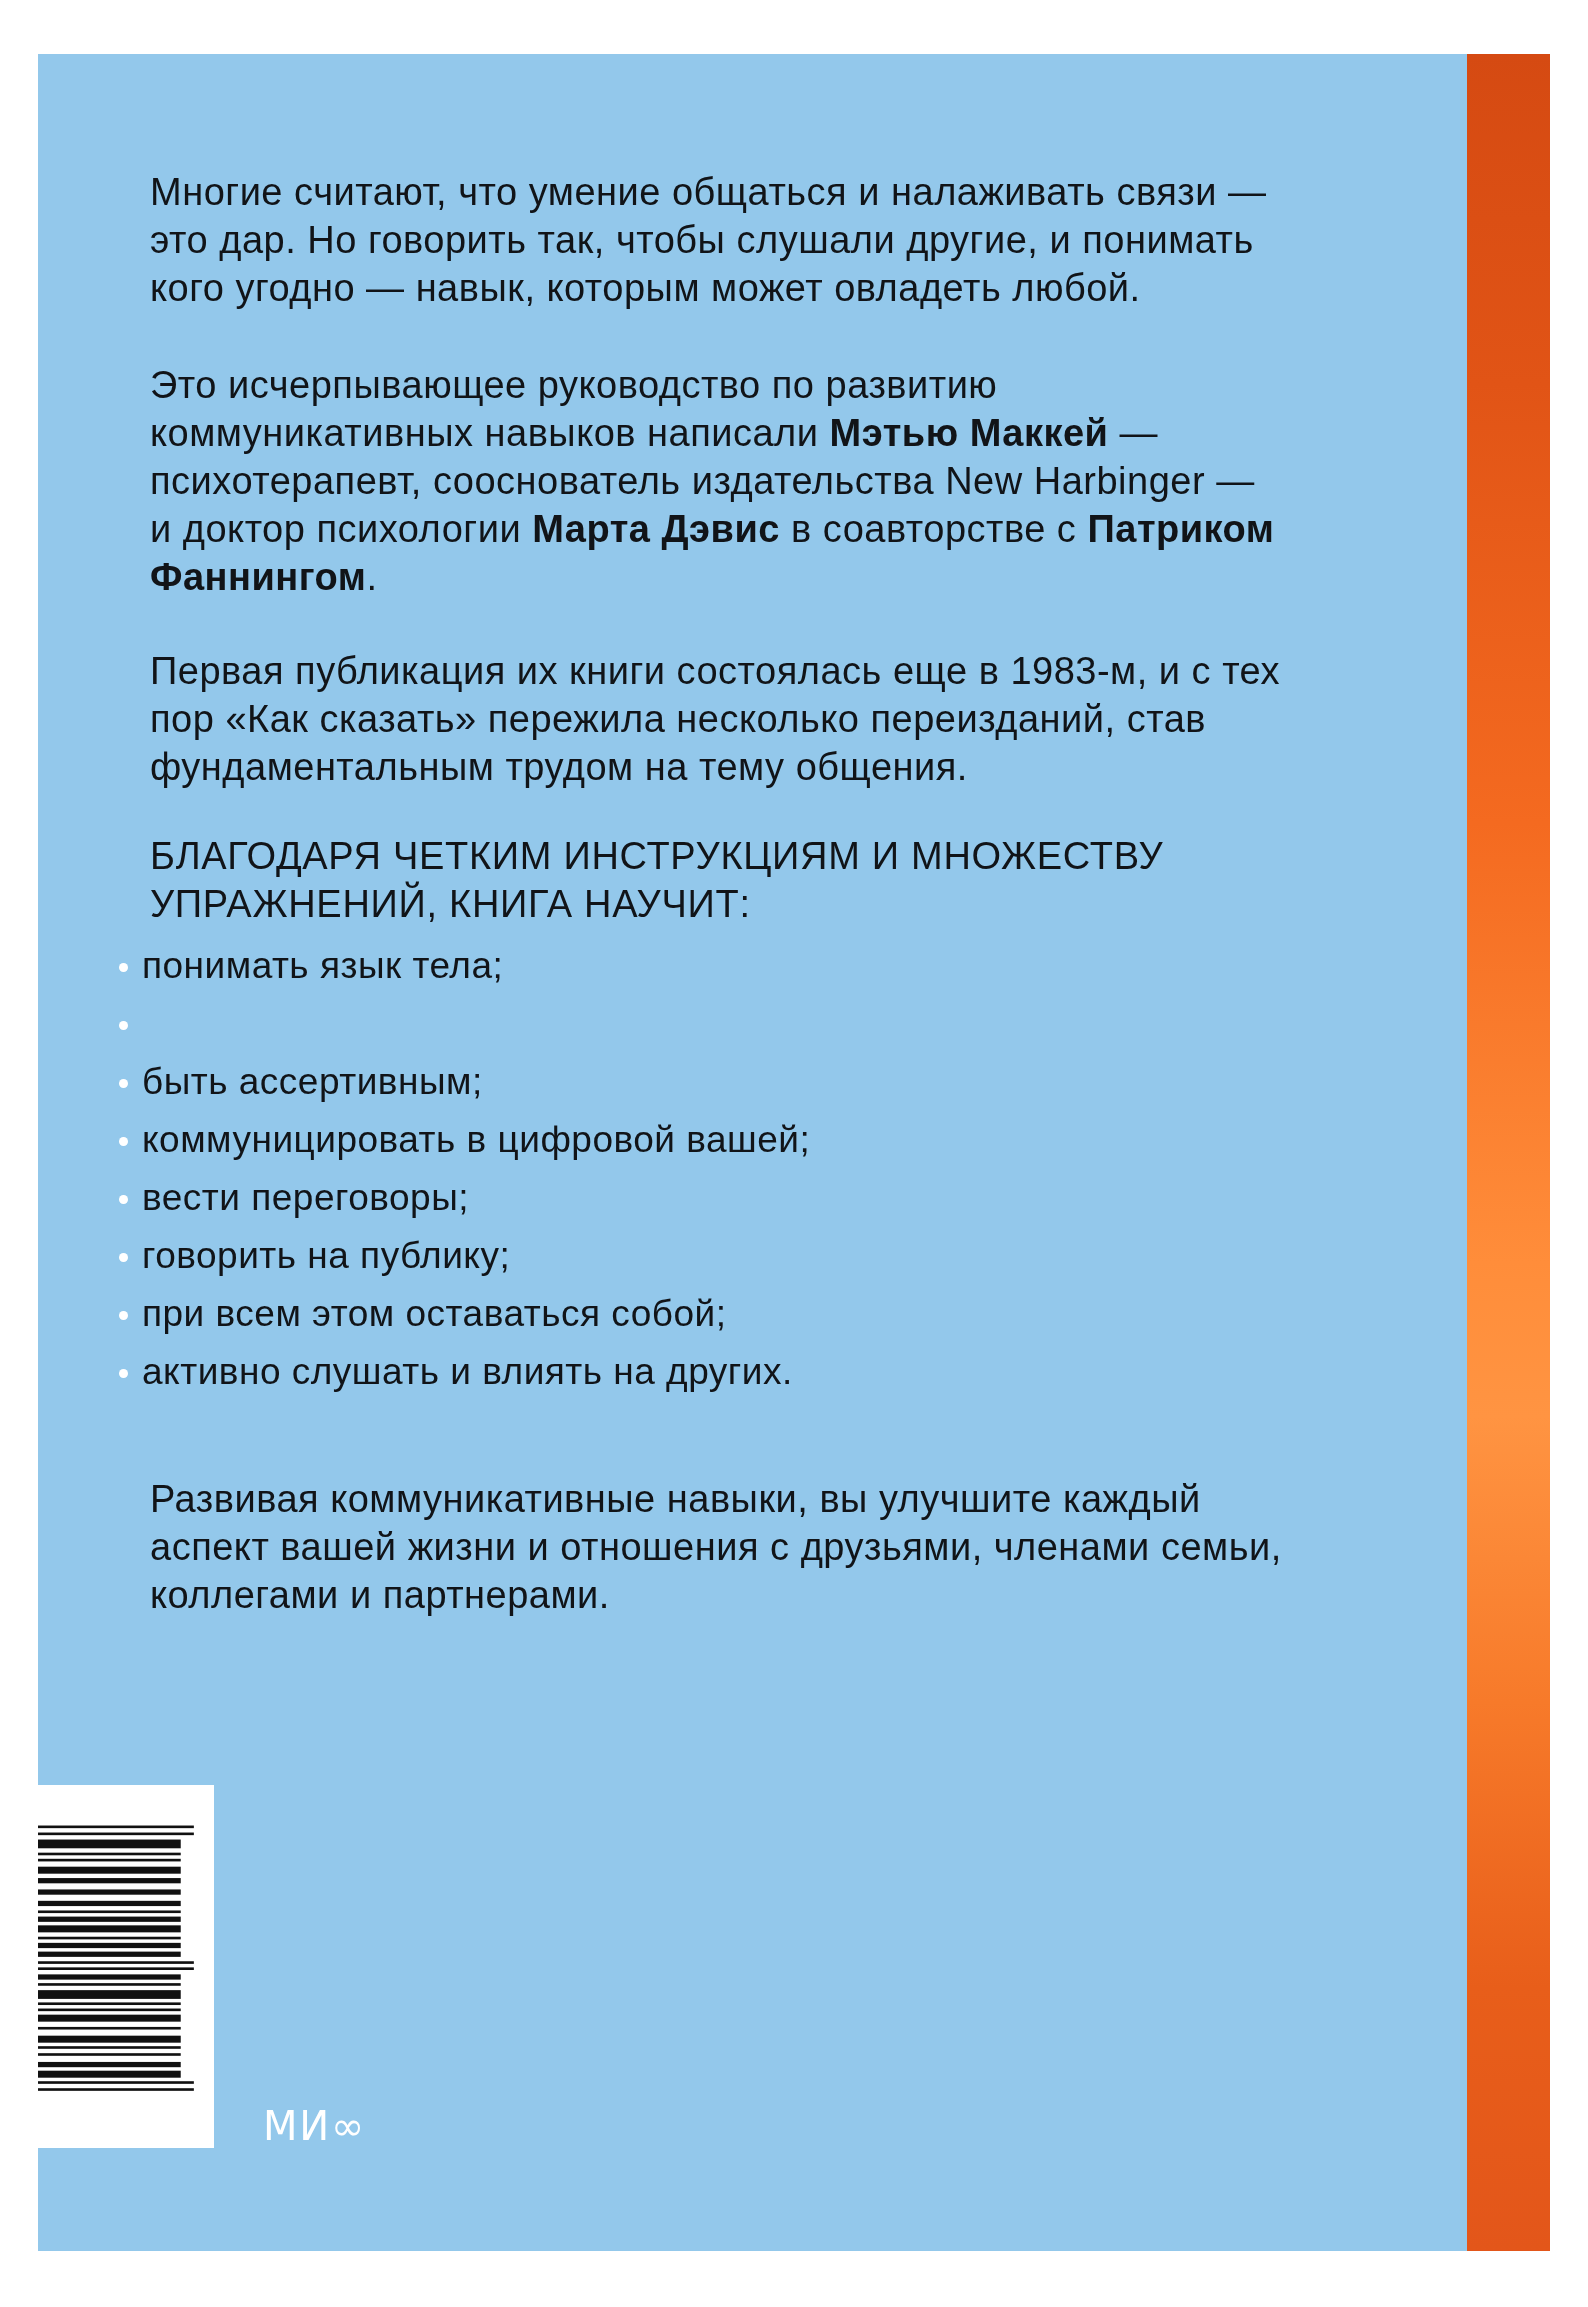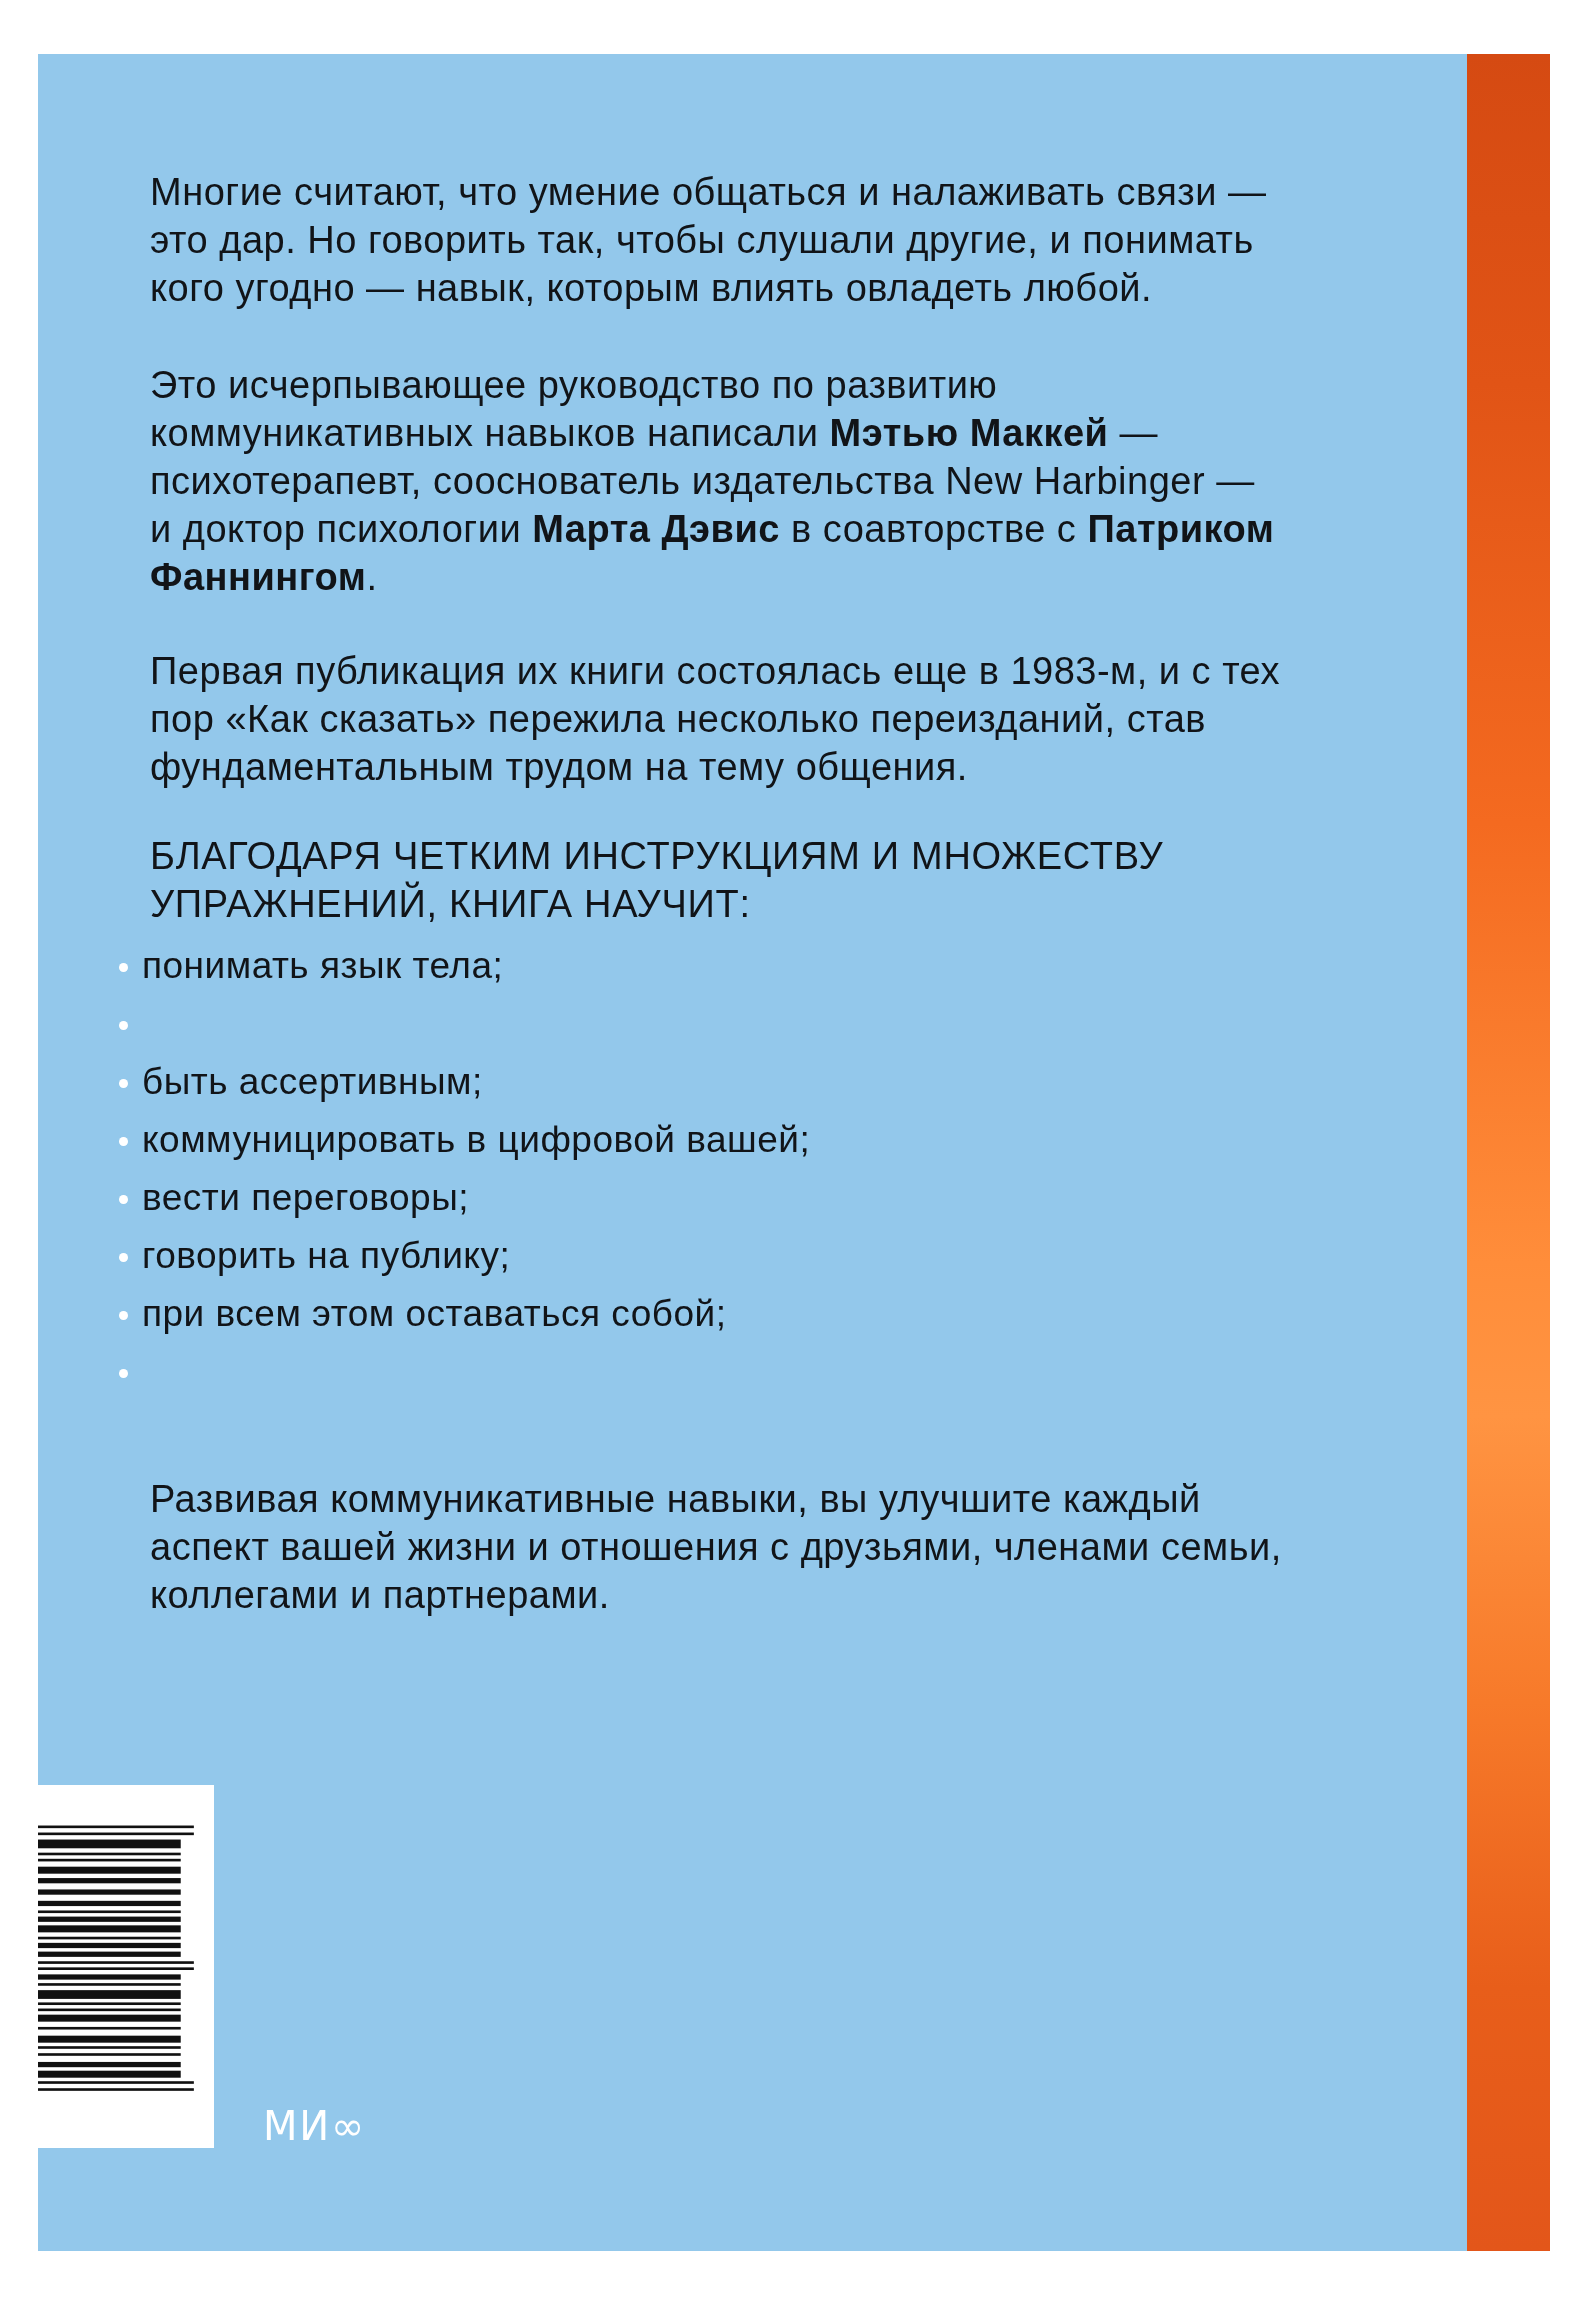--- a/index.html
+++ b/index.html
@@ -124,21 +124,21 @@
 <body>
 
 <div class="cover"></div>
 <div class="spine-strip"></div>
 
 <div class="content">
 
   <p class="para" style="top:160px;">
     <span class="line">Многие считают, что умение общаться и налаживать связи —</span>
     <span class="line">это дар. Но говорить так, чтобы слушали другие, и понимать</span>
-    <span class="line">кого угодно — навык, которым влиять овладеть любой.</span>
+    <span class="line">кого угодно — навык, которым может овладеть любой.</span>
   </p>
 
   <p class="para" style="top:353px;">
     <span class="line">Это исчерпывающее руководство по развитию</span>
     <span class="line"><span>коммуникативных навыков написали </span><span class="strong">Мэтью Маккей</span><span> —</span></span>
     <span class="line">психотерапевт, сооснователь издательства New Harbinger —</span>
     <span class="line"><span>и доктор психологии </span><span class="strong">Марта Дэвис</span><span> в соавторстве с </span><span class="strong">Патриком</span></span>
     <span class="line"><span class="strong">Фаннингом</span><span>.</span></span>
   </p>
 
@@ -154,21 +154,21 @@
   </h2>
 
   <ul class="list" style="top:942px; left:-24.6px;">
     <li class="list-item"><span class="bullet"></span><span>понимать язык тела;</span></li>
     <li class="list-item"><span class="bullet"></span></li>
     <li class="list-item"><span class="bullet"></span><span>быть ассертивным;</span></li>
     <li class="list-item"><span class="bullet"></span><span>коммуницировать в цифровой вашей;</span></li>
     <li class="list-item"><span class="bullet"></span><span>вести переговоры;</span></li>
     <li class="list-item"><span class="bullet"></span><span>говорить на публику;</span></li>
     <li class="list-item"><span class="bullet"></span><span>при всем этом оставаться собой;</span></li>
-    <li class="list-item"><span class="bullet"></span></li>
+    <li class="list-item"><span class="bullet"></span><span>активно слушать и влиять на других.</span></li>
   </ul>
 
   <p class="para" style="top:1467px;">
     <span class="line">Развивая коммуникативные навыки, вы улучшите каждый</span>
     <span class="line">аспект вашей жизни и отношения с друзьями, членами семьи,</span>
     <span class="line">коллегами и партнерами.</span>
   </p>
 </div>
 
 <div class="barcode-box">

